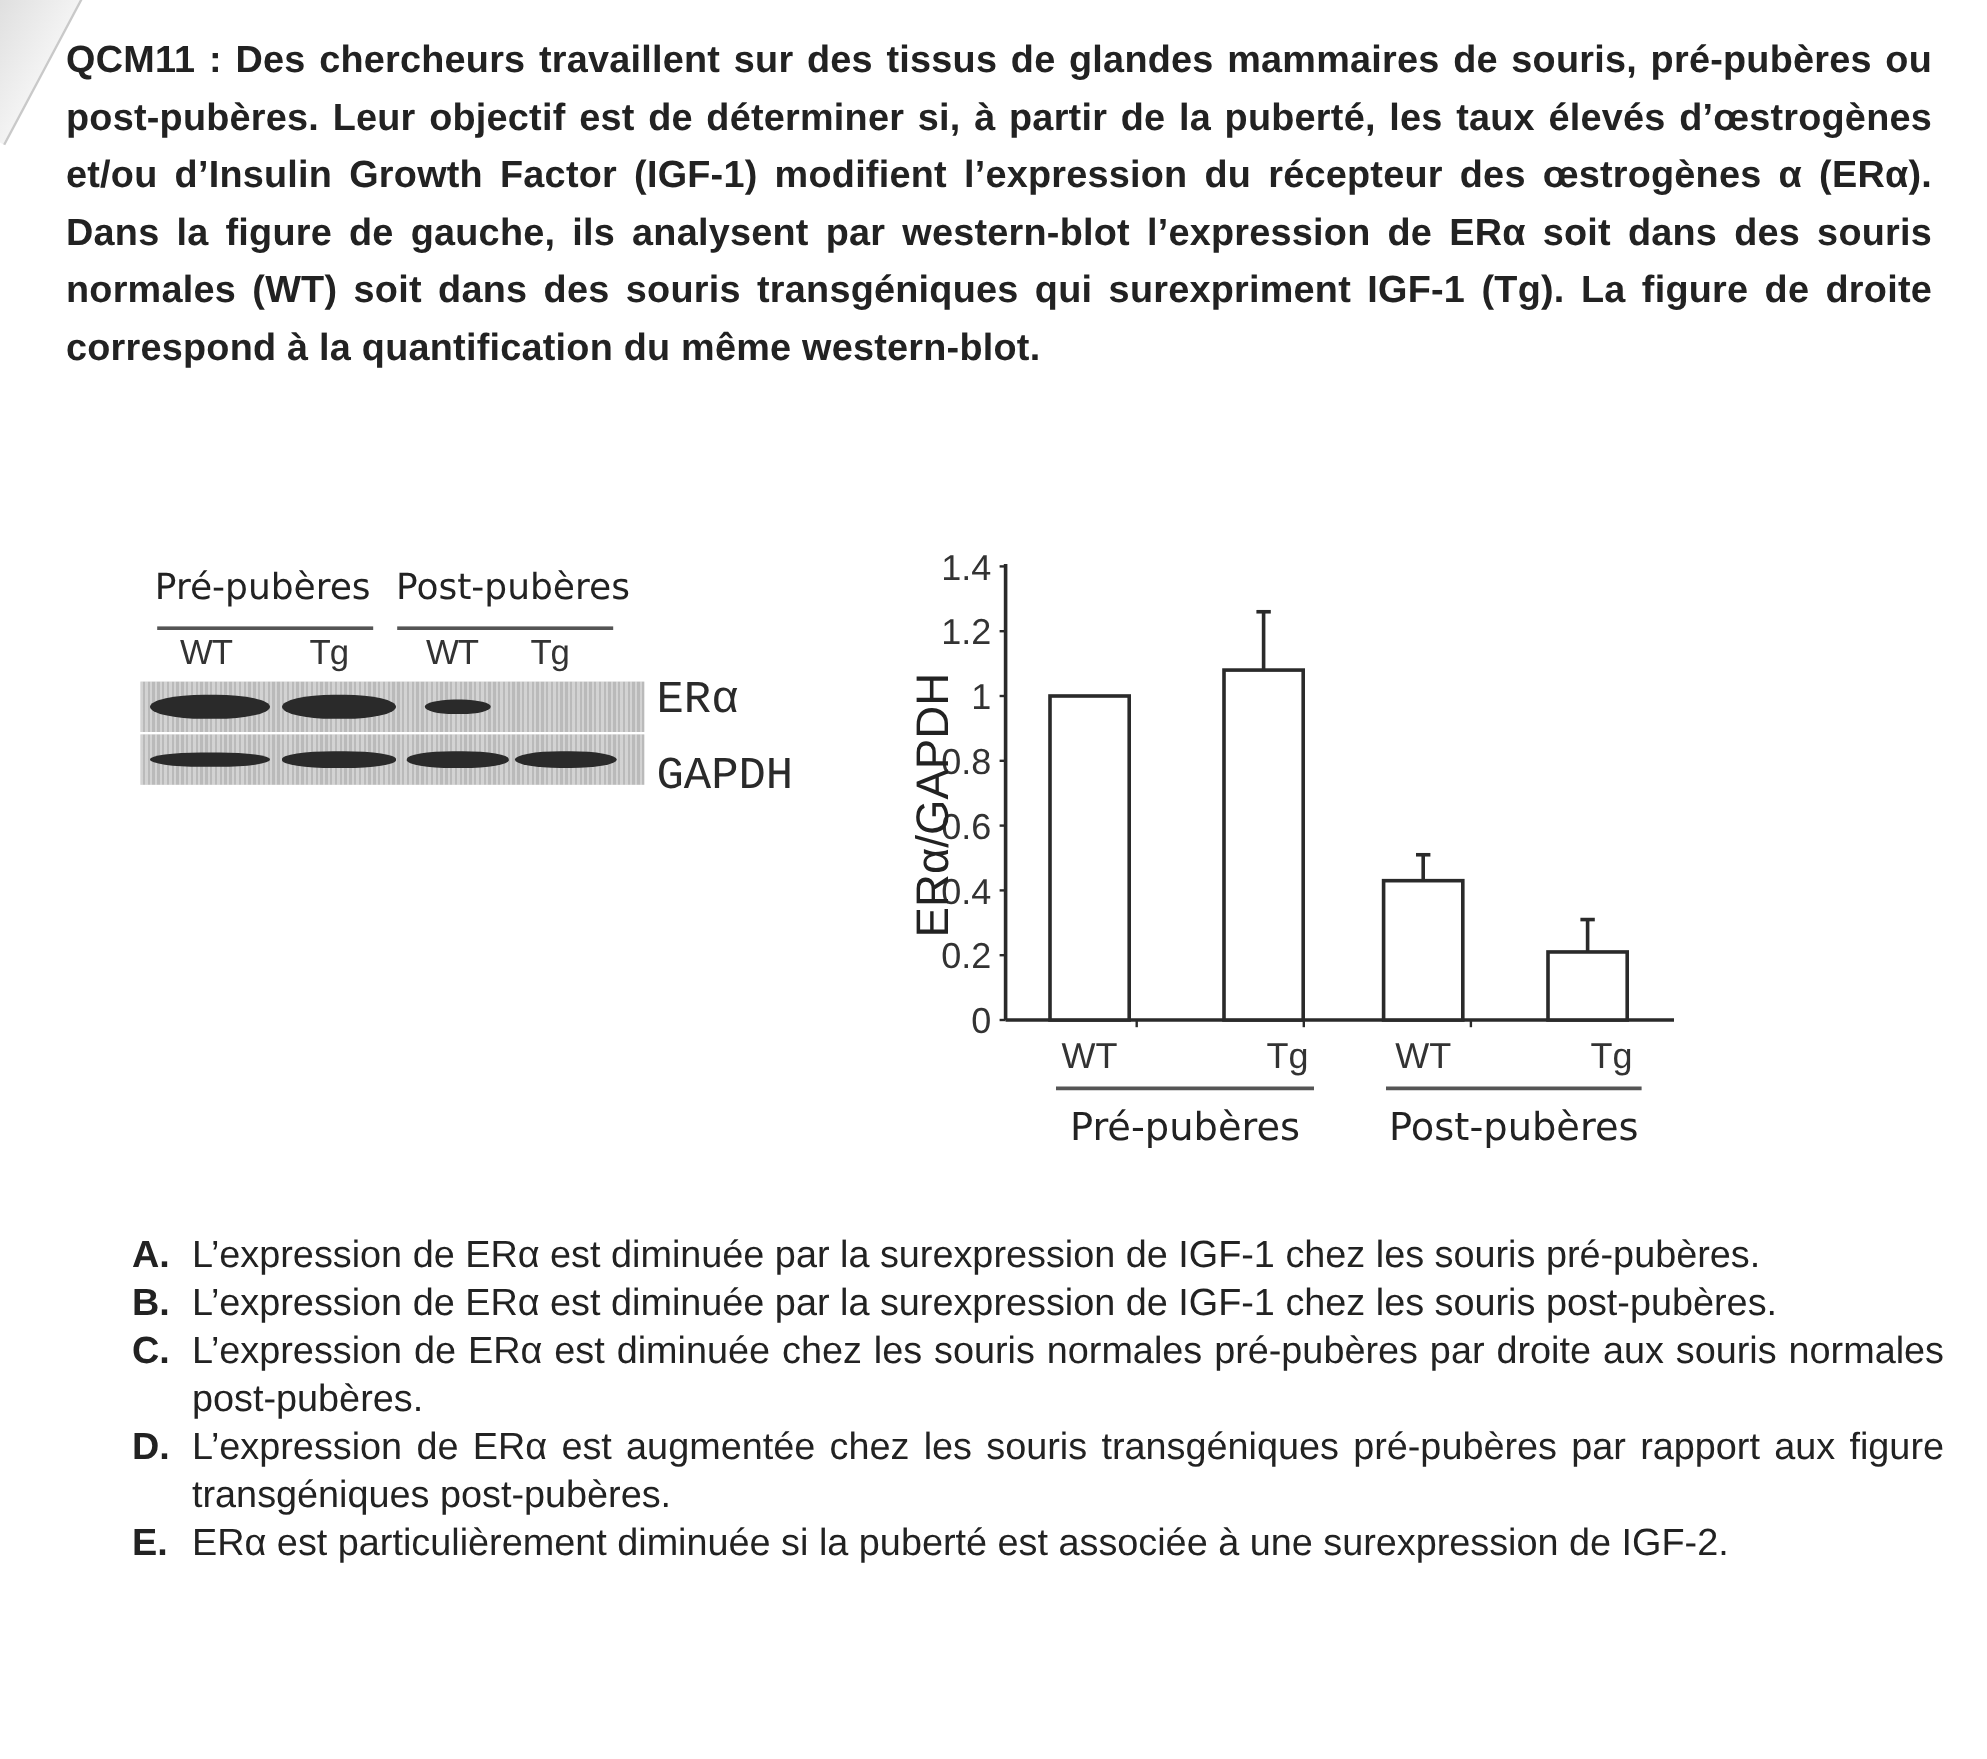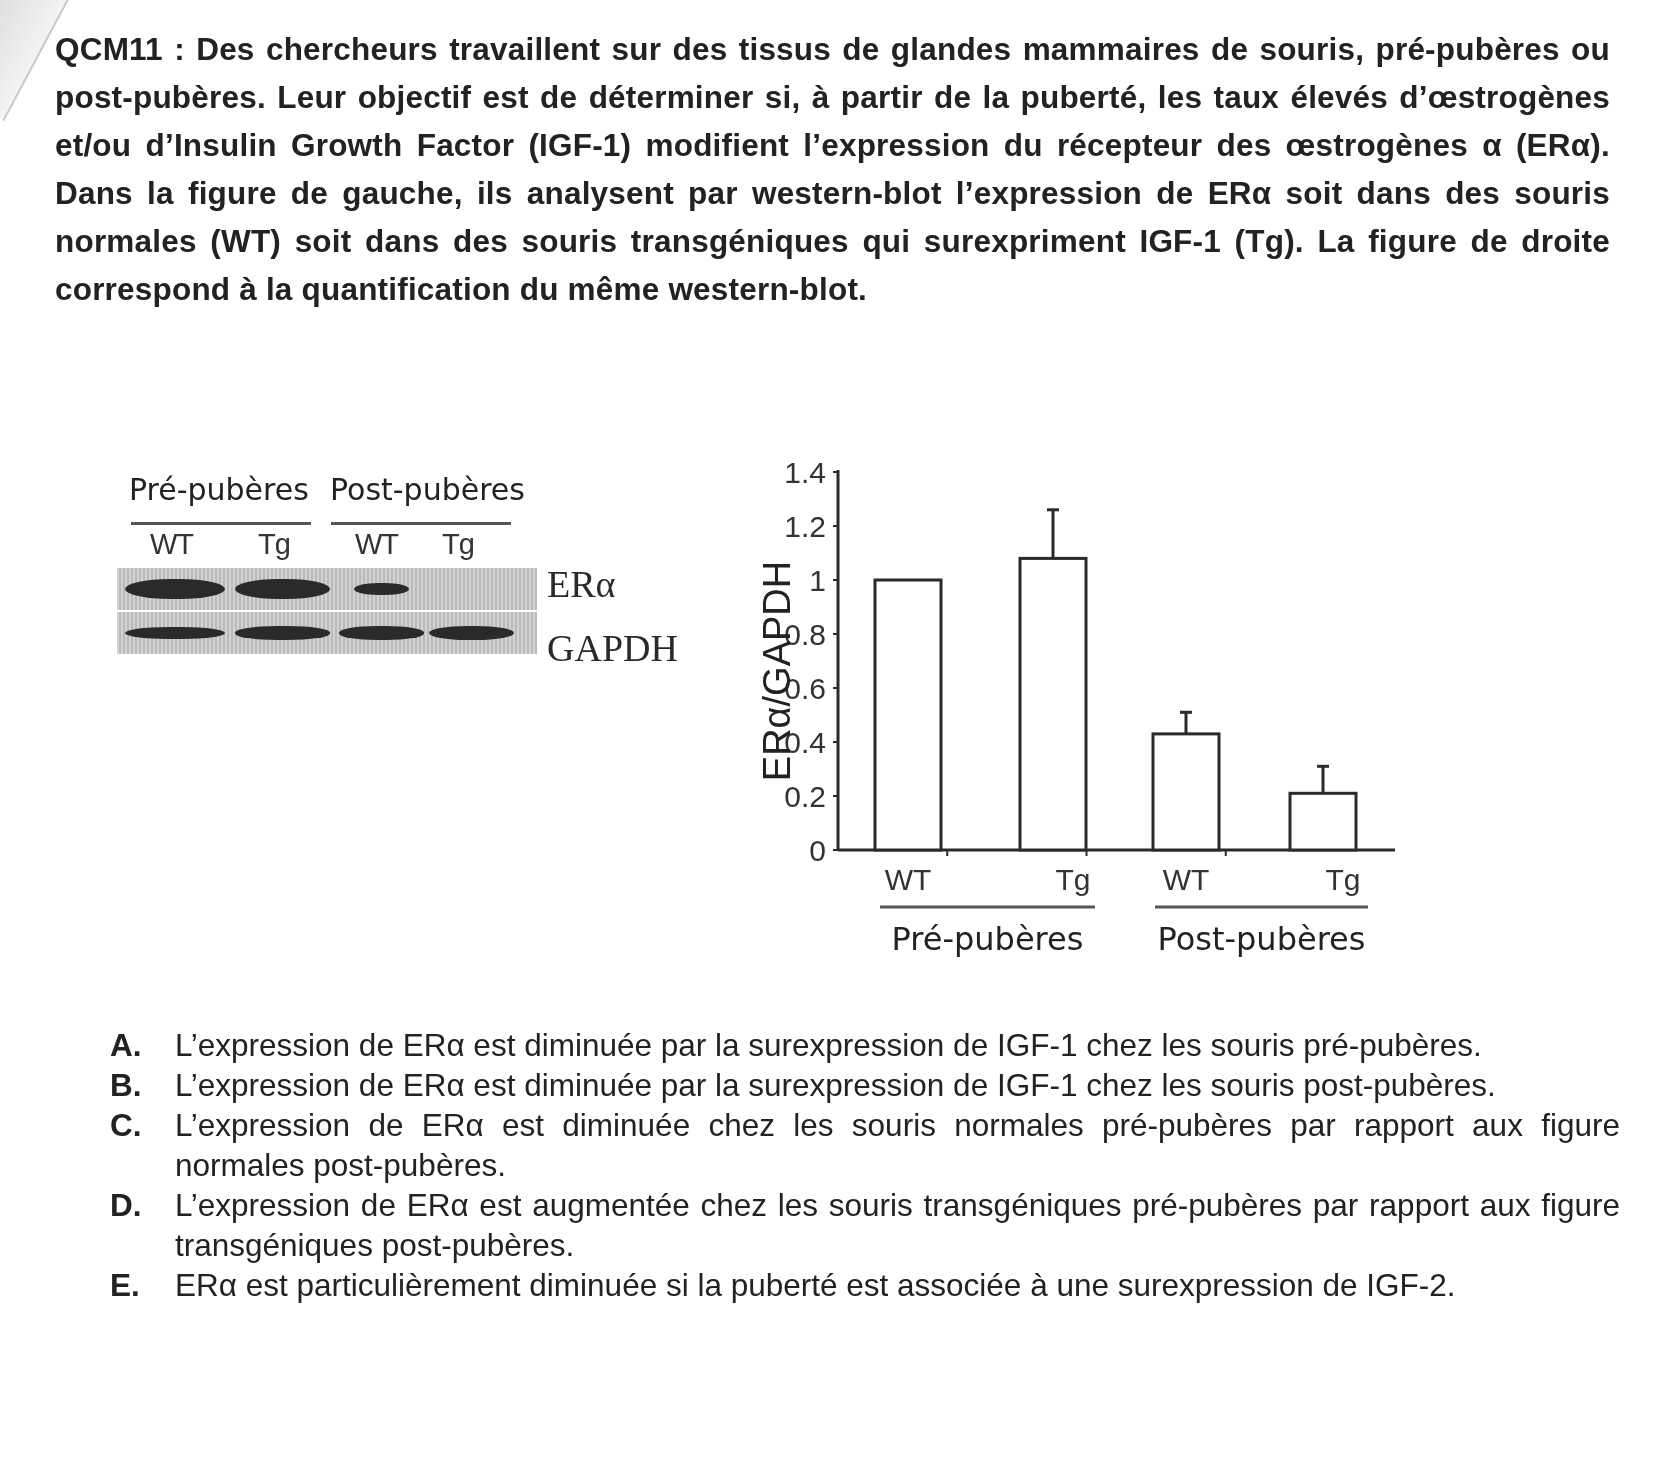--- a/index.html
+++ b/index.html
@@ -18,27 +18,27 @@
     text-align-last:left; letter-spacing:0.2px; color:#222;
   }
   
   .blot { position:absolute; left:115px; top:470px; width:620px; height:210px; }
   .blot .grp { position:absolute; top:2px; font-size:30px; color:#222; font-family:"DejaVu Sans", sans-serif; font-weight:normal; }
   .blot .grp-line { position:absolute; top:52px; height:3px; background:#555; }
   .blot .lane { position:absolute; top:58px; font-size:29px; color:#333; font-family:"Liberation Sans", sans-serif; letter-spacing:-1px; }
   .blot .strip { position:absolute; left:2px; width:420px; height:42px; background:#c4c4c4;
      background-image:repeating-linear-gradient(90deg, rgba(255,255,255,0.25) 0 2px, rgba(0,0,0,0.05) 2px 4px); }
   .blot .band { position:absolute; background:#2a2a2a; border-radius:45%/50%; }
-  .blot .protein { position:absolute; left:432px; font-size:38px; color:#2a2a2a; font-family:Liberation Serif, serif; }
+  .blot .protein { position:absolute; left:432px; font-size:38px; color:#2a2a2a; font-family:Liberation Mono, monospace; }
   
   #chart { position:absolute; left:740px; top:440px; }
   .answers { position:absolute; left:110px; top:1025px; width:1510px; font-size:31.5px; line-height:40px; color:#222; }
   .ans { display:flex; margin-bottom:0px; }
   .ans .letter { width:50px; flex:none; font-weight:bold; }
-  .ans .txt { flex:1; text-align:justify;margin-left:15px; }
+  .ans .txt { flex:1; text-align:justify; }
 </style>
 </head>
 <body>
 
 <div class="corner"></div>
 
 <div class="question">QCM11 : Des chercheurs travaillent sur des tissus de glandes mammaires de souris, pré-pubères ou post-pubères. Leur objectif est de déterminer si, à partir de la puberté, les taux élevés d’œstrogènes et/ou d’Insulin Growth Factor (IGF-1) modifient l’expression du récepteur des œstrogènes α (ERα).  Dans la figure de gauche, ils analysent par western-blot l’expression de ERα soit dans des souris normales (WT) soit dans des souris transgéniques qui surexpriment IGF-1 (Tg). La figure de droite correspond à la quantification du même western-blot.</div>
 
 <div class="blot">
   <span class="grp" style="left:14px">Pré-pubères</span>
@@ -115,21 +115,21 @@
   <div class="ans">
     <span class="letter">A.</span>
     <span class="txt">L’expression de ERα est diminuée par la surexpression de IGF-1 chez les souris pré-pubères.</span>
   </div>
   <div class="ans">
     <span class="letter">B.</span>
     <span class="txt">L’expression de ERα est diminuée par la surexpression de IGF-1 chez les souris post-pubères.</span>
   </div>
   <div class="ans">
     <span class="letter">C.</span>
-    <span class="txt">L’expression de ERα est diminuée chez les souris normales pré-pubères par rapport aux figure normales post-pubères.</span>
+    <span class="txt">L’expression de ERα est diminuée chez les souris normales pré-pubères par droite aux souris normales post-pubères.</span>
   </div>
   <div class="ans">
     <span class="letter">D.</span>
     <span class="txt">L’expression de ERα est augmentée chez les souris transgéniques pré-pubères par rapport aux figure transgéniques post-pubères.</span>
   </div>
   <div class="ans">
     <span class="letter">E.</span>
     <span class="txt">ERα est particulièrement diminuée si la puberté est associée à une surexpression de IGF-2.</span>
   </div>
 </div>

